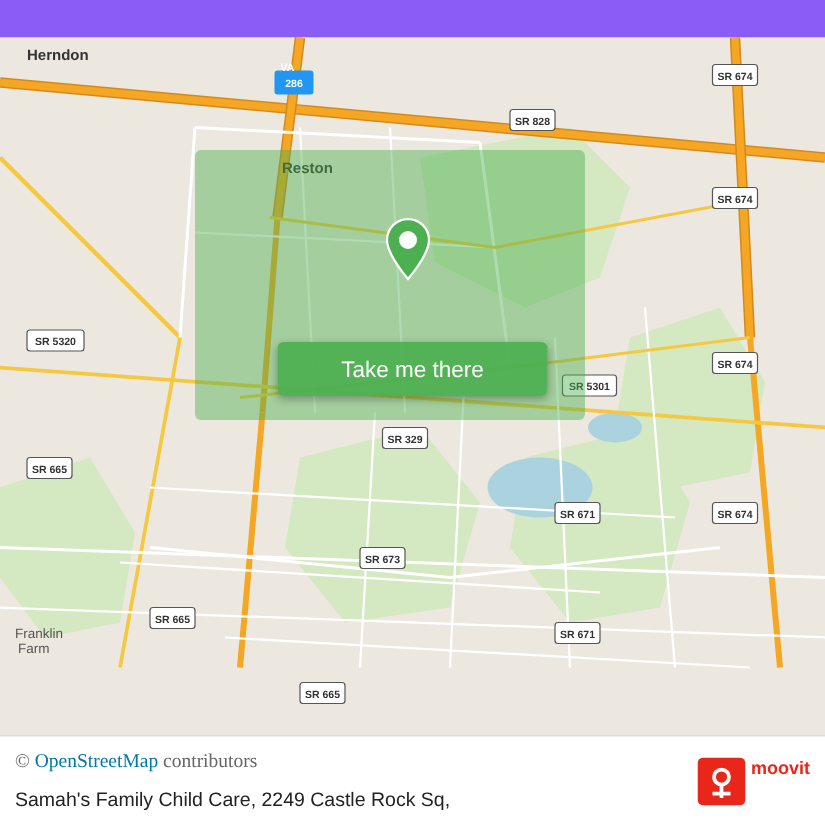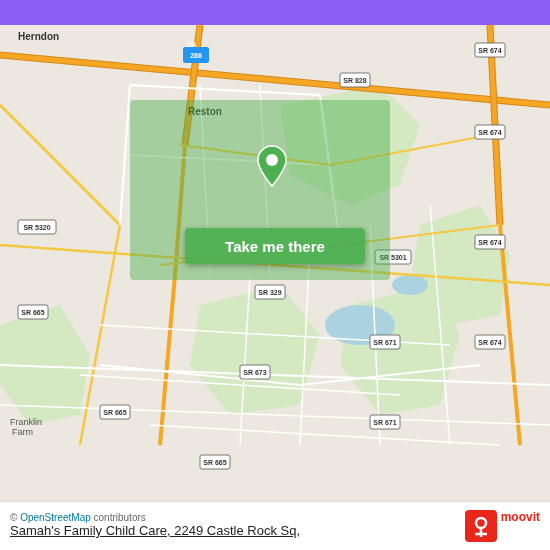--- a/index.html
+++ b/index.html
@@ -43,21 +43,21 @@
       position: absolute;
       top: 228px;
       left: 185px;
       width: 180px;
       height: 36px;
       background: rgba(76, 175, 80, 0.92);
       color: white;
       border: none;
       border-radius: 4px;
       font-size: 15px;
-      font-weight: 700;
+      font-weight: 400;
       cursor: pointer;
       display: flex;
       align-items: center;
       justify-content: center;
       box-shadow: 0 2px 6px rgba(0,0,0,0.3);
     }
 
     
     #location-pin {
       position: absolute;
@@ -82,36 +82,36 @@
       display: flex;
       align-items: center;
       justify-content: space-between;
     }
 
     #bottom-info {
       flex: 1;
     }
 
     #osm-credit {
-      font-size: 10px;
+      font-size: 13px;
       color: #666;
-      margin-bottom: 0;
+      margin-bottom: 10px;
+      font-family: Liberation Serif, serif;
     }
 
     #osm-credit a {
       color: #0078a8;
       text-decoration: none;
     }
 
     #location-text {
       font-size: 13px;
       font-weight: 500;
       color: #222;
       line-height: 1.3;
-      text-decoration: underline;
     }
 
     #moovit-logo {
       display: flex;
       align-items: flex-start;
       gap: 4px;
       flex-shrink: 0;
       margin-left: 10px;
     }
 

